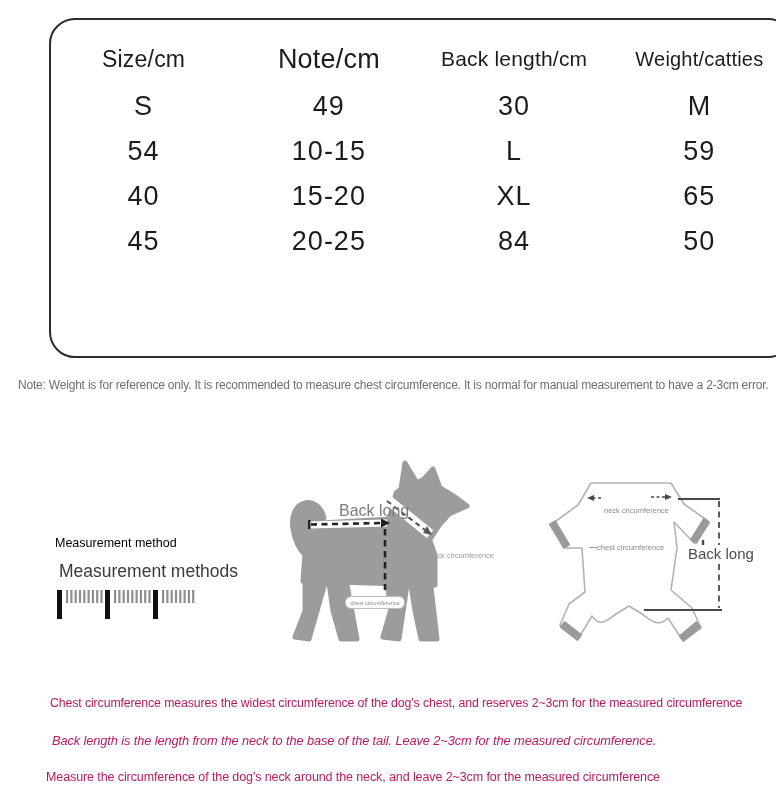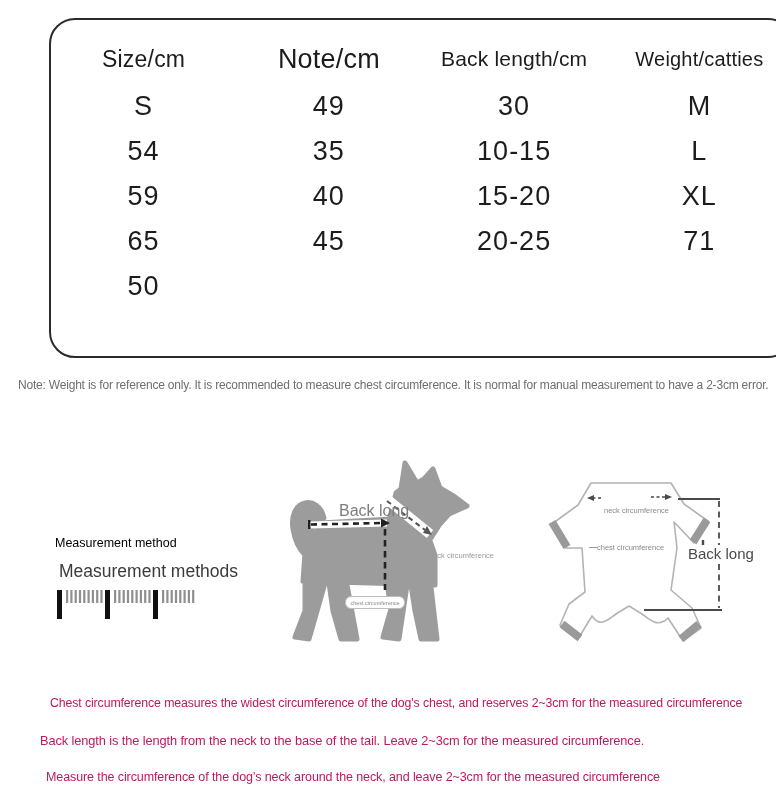--- a/index.html
+++ b/index.html
@@ -38,54 +38,53 @@
     font-size:5.5px;color:#888;display:flex;align-items:center;justify-content:center;}
   .gar-neck{left:604px;top:506px;font-size:7.5px;color:#8a8a8a;}
   .gar-chest{left:597px;top:543px;font-size:7.5px;color:#8a8a8a;}
   .gar-chest-dash{left:589px;top:547px;width:8px;height:1px;background:#9a9a9a;}
   .gar-backlong{left:686px;top:545px;font-size:15px;color:#4a4a4a;
     background:#fff;padding:0 2px;}
 
   
   .fn{color:#be185d;}
   .fn1{left:50px;top:696px;font-size:12.3px;letter-spacing:-0.1px;}
-  .fn2{left:40px;top:733px;font-size:12.8px;letter-spacing:-0.1px;}
+  .fn2{left:52px;top:733px;font-size:12.8px;letter-spacing:-0.1px;font-style:italic;}
   .fn3{left:38px;top:770px;font-size:12.5px;letter-spacing:-0.1px;margin-left:8px;}
 </style>
 </head>
 <body>
 
 <div class="page">
 
   <div class="size-table">
     <div class="cell hdr h0">Size/cm</div>
     <div class="cell hdr h1">Note/cm</div>
     <div class="cell hdr h2">Back length/cm</div>
     <div class="cell hdr h3">Weight/catties</div>
 
     <div class="cell val">S</div>
     <div class="cell val">49</div>
     <div class="cell val">30</div>
 
     <div class="cell val">M</div>
     <div class="cell val">54</div>
-    <div class="cell val">35</div>
     <div class="cell val">10-15</div>
 
     <div class="cell val">L</div>
     <div class="cell val">59</div>
     <div class="cell val">40</div>
     <div class="cell val">15-20</div>
 
     <div class="cell val">XL</div>
     <div class="cell val">65</div>
     <div class="cell val">45</div>
     <div class="cell val">20-25</div>
 
-    <div class="cell val">71</div>
+    <div class="cell val">84</div>
     <div class="cell val">50</div>
   </div>
 
   <div class="abs note">Note: Weight is for reference only. It is recommended to measure chest circumference. It is normal for manual measurement to have a 2-3cm error.</div>
 
   <div class="abs mm-small">Measurement method</div>
   <div class="abs mm-large">Measurement methods</div>
 
   <svg class="ruler" width="142" height="31" viewBox="0 0 142 31">
     <g fill="#111">

